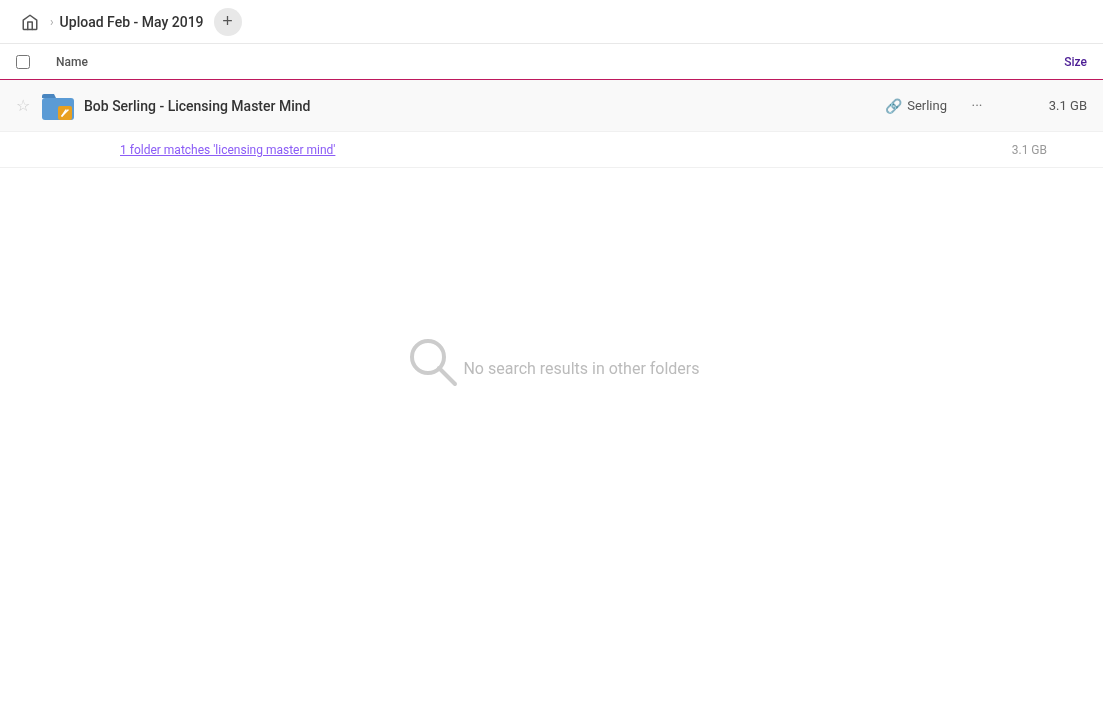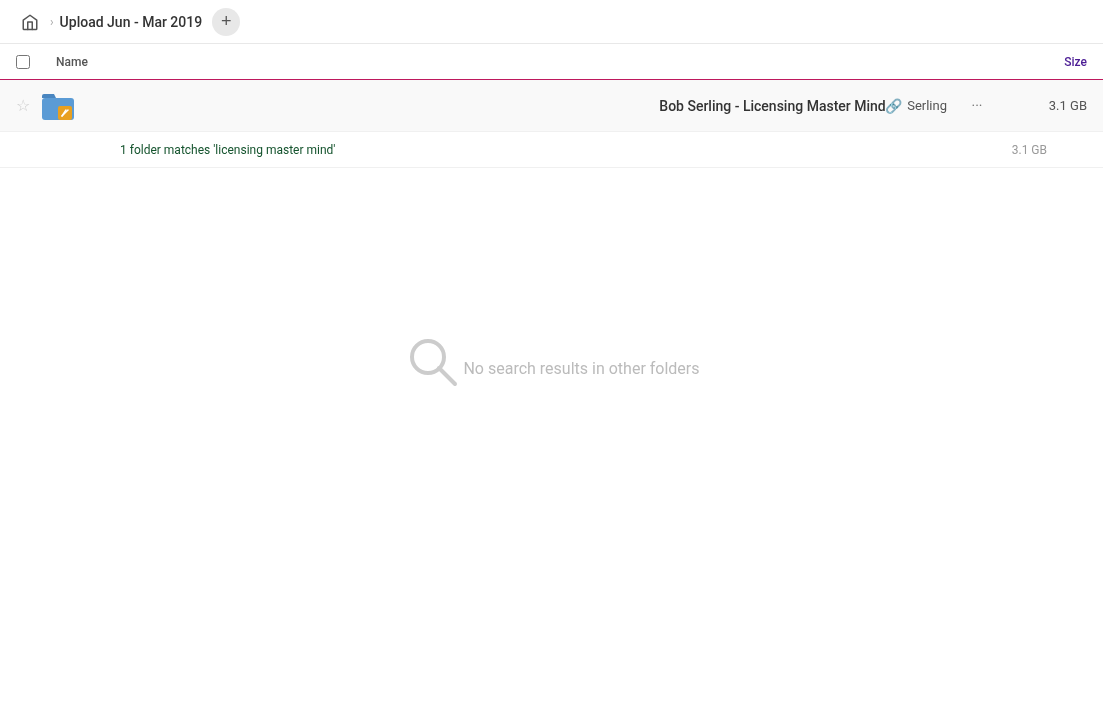--- a/index.html
+++ b/index.html
@@ -120,21 +120,20 @@
       display: flex;
       align-items: center;
       justify-content: center;
     }
 
     .row-name {
       flex: 1;
       font-size: 14px;
       color: #333;
       font-weight: 500;
-      text-align: right;
     }
 
     .row-shared {
       display: flex;
       align-items: center;
       gap: 4px;
       color: #555;
       font-size: 13px;
       margin-right: 16px;
     }
@@ -168,21 +167,22 @@
       display: flex;
       align-items: center;
       padding: 0 56px 0 120px;
       height: 36px;
       border-bottom: 1px solid #f0f0f0;
     }
 
     .match-info-text {
       flex: 1;
       font-size: 12px;
-      color: #14532d;
+      color: #8b5cf6;
+      text-decoration: underline;
     }
 
     .match-info-size {
       font-size: 12px;
       color: #999;
     }
 
     
     .empty-state {
       display: flex;
@@ -215,21 +215,21 @@
 <body>
 
 <div class="header">
   <div class="home-icon-wrap">
     <svg width="18" height="18" viewBox="0 0 24 24" fill="none" stroke="#555" stroke-width="2" stroke-linecap="round" stroke-linejoin="round">
       <path d="M3 9.5L12 3l9 6.5V21a1 1 0 01-1 1H4a1 1 0 01-1-1V9.5z"></path>
       <polyline points="9 22 9 12 15 12 15 22"></polyline>
     </svg>
   </div>
   <span class="breadcrumb-separator">›</span>
-  <span class="breadcrumb-title">Upload Jun - Mar 2019</span>
+  <span class="breadcrumb-title">Upload Feb - May 2019</span>
   <button class="add-button">+</button>
 </div>
 
 <div class="column-headers">
   <div class="col-checkbox">
     <input type="checkbox" style="">
   </div>
   <div class="col-name">Name</div>
   <div class="col-size">Size</div>
 </div>

